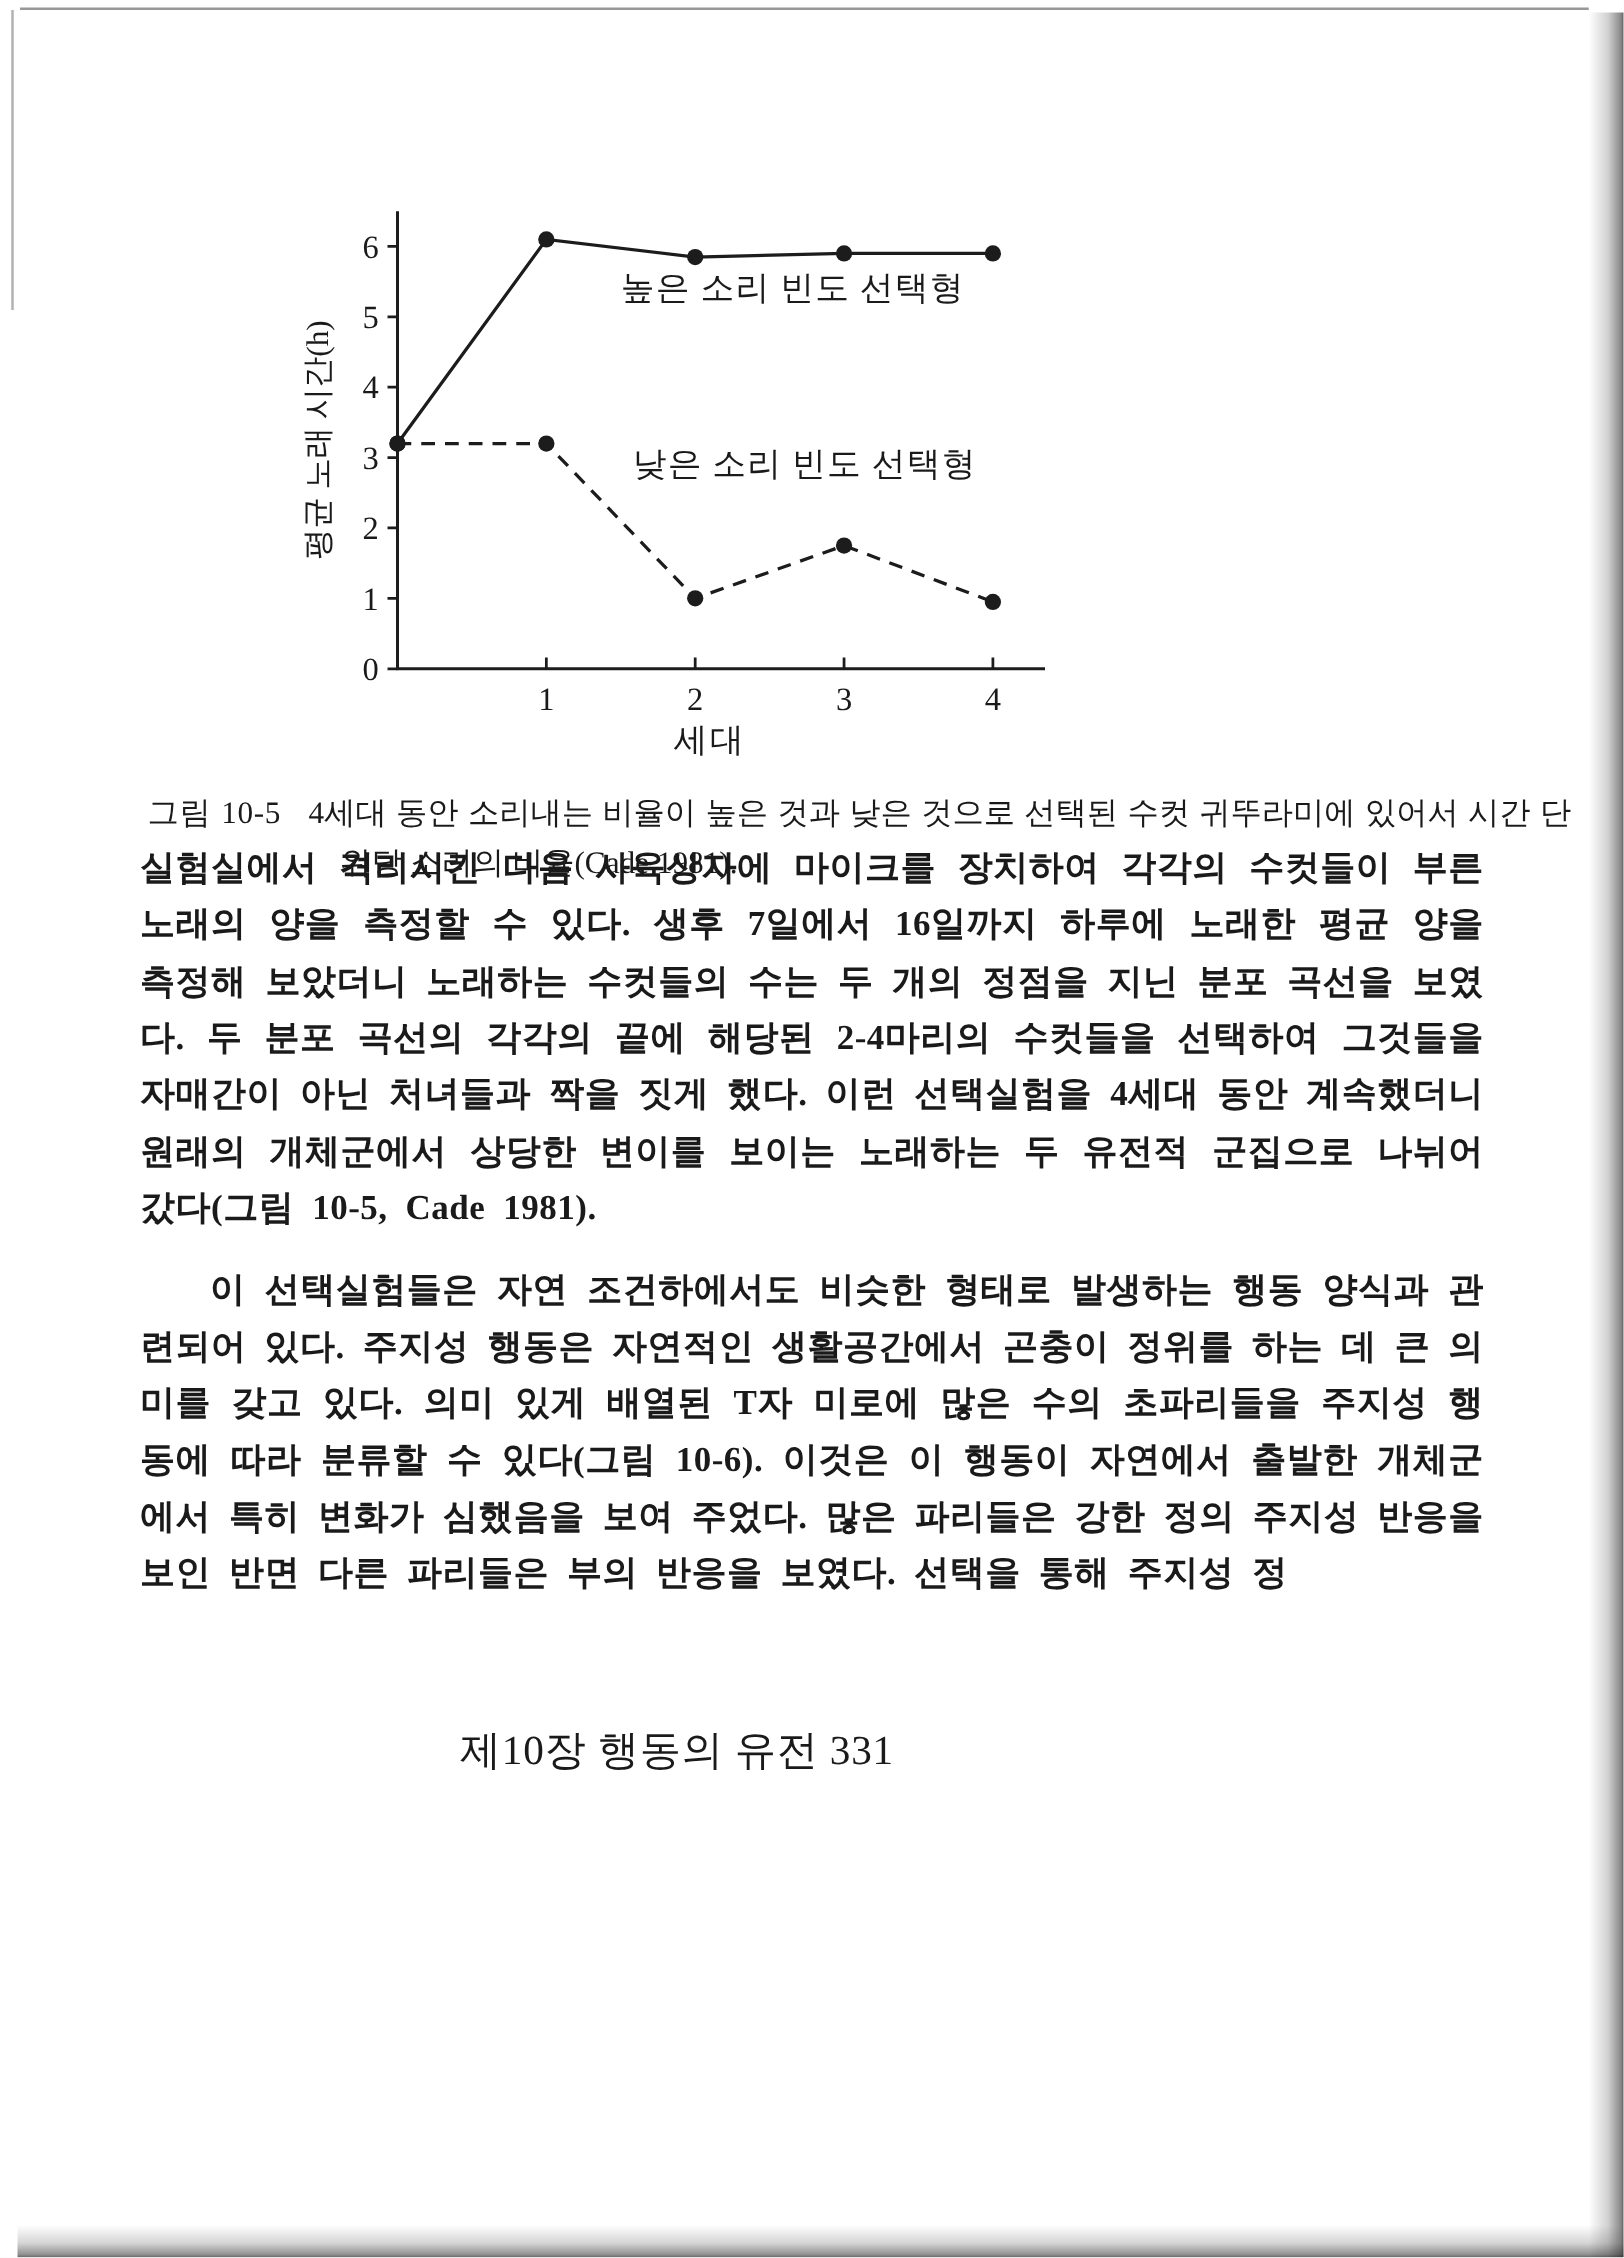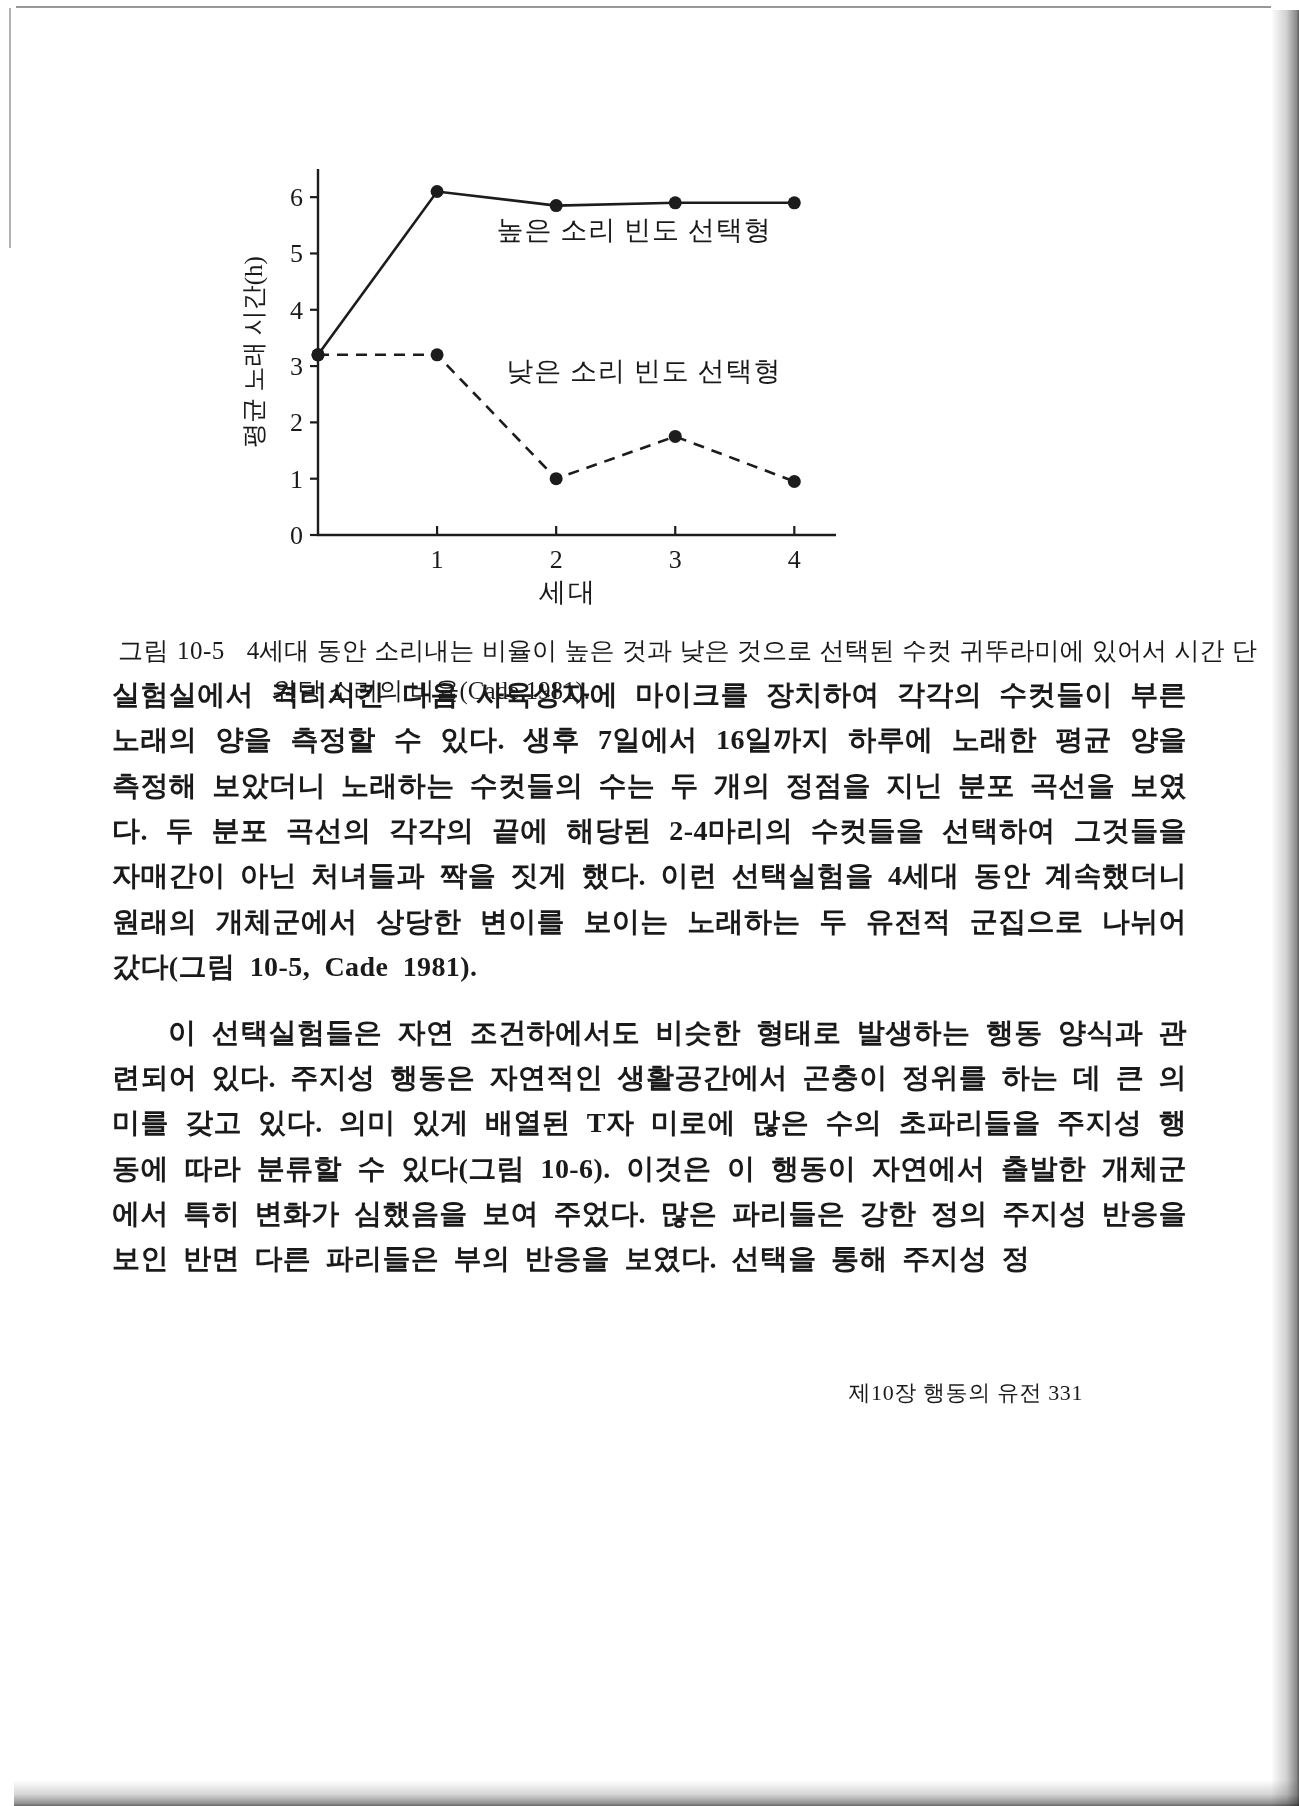--- a/index.html
+++ b/index.html
@@ -46,21 +46,21 @@
   .caption .cap-gap{display:inline-block;width:22px;}
   .body-text{
     position:absolute;top:672px;left:112px;right:112px;
     font-size:28px;line-height:1.62;
     text-align:justify;letter-spacing:.4px;word-spacing:7px;font-weight:bold;
   }
   .body-text p{margin:0;}
   .body-text p.indent{text-indent:2em;margin-top:20px;}
   .footer{
     position:absolute;top:1378px;left:0;right:0;
-    font-size:22px;text-align:right;padding-right:216px;
+    font-size:33px;text-align:center;padding-right:216px;
     letter-spacing:.6px;
   }
 </style>
 </head>
 <body>
 
 <div class="page">
 
   <div class="edge-top"></div>
   <div class="edge-left"></div>

